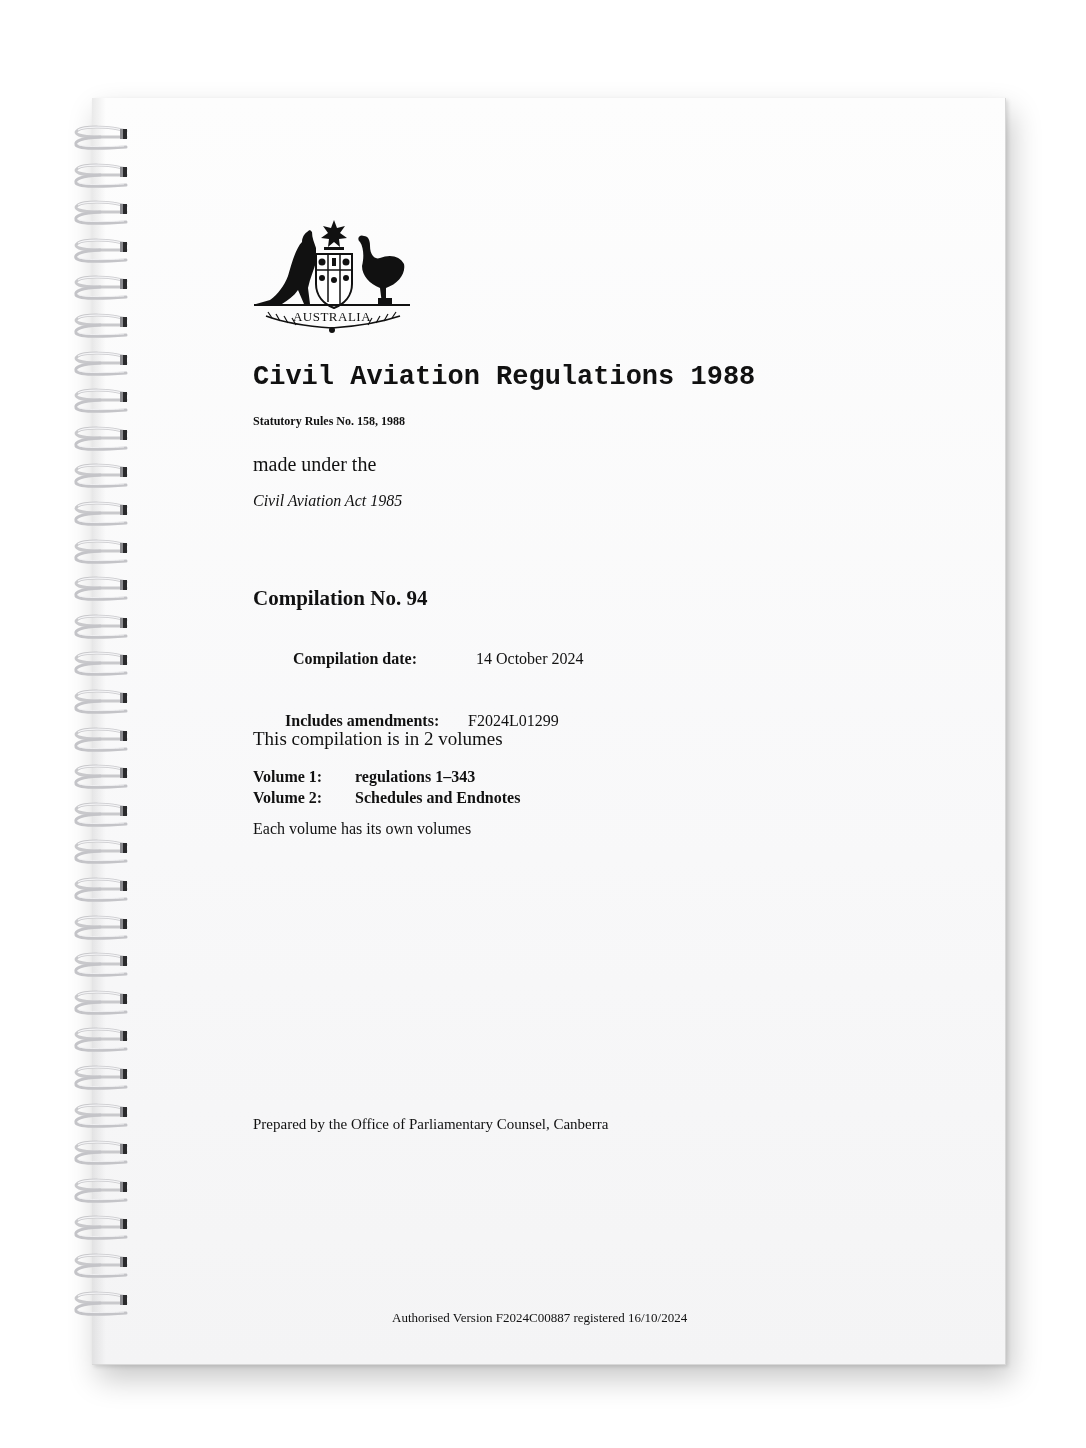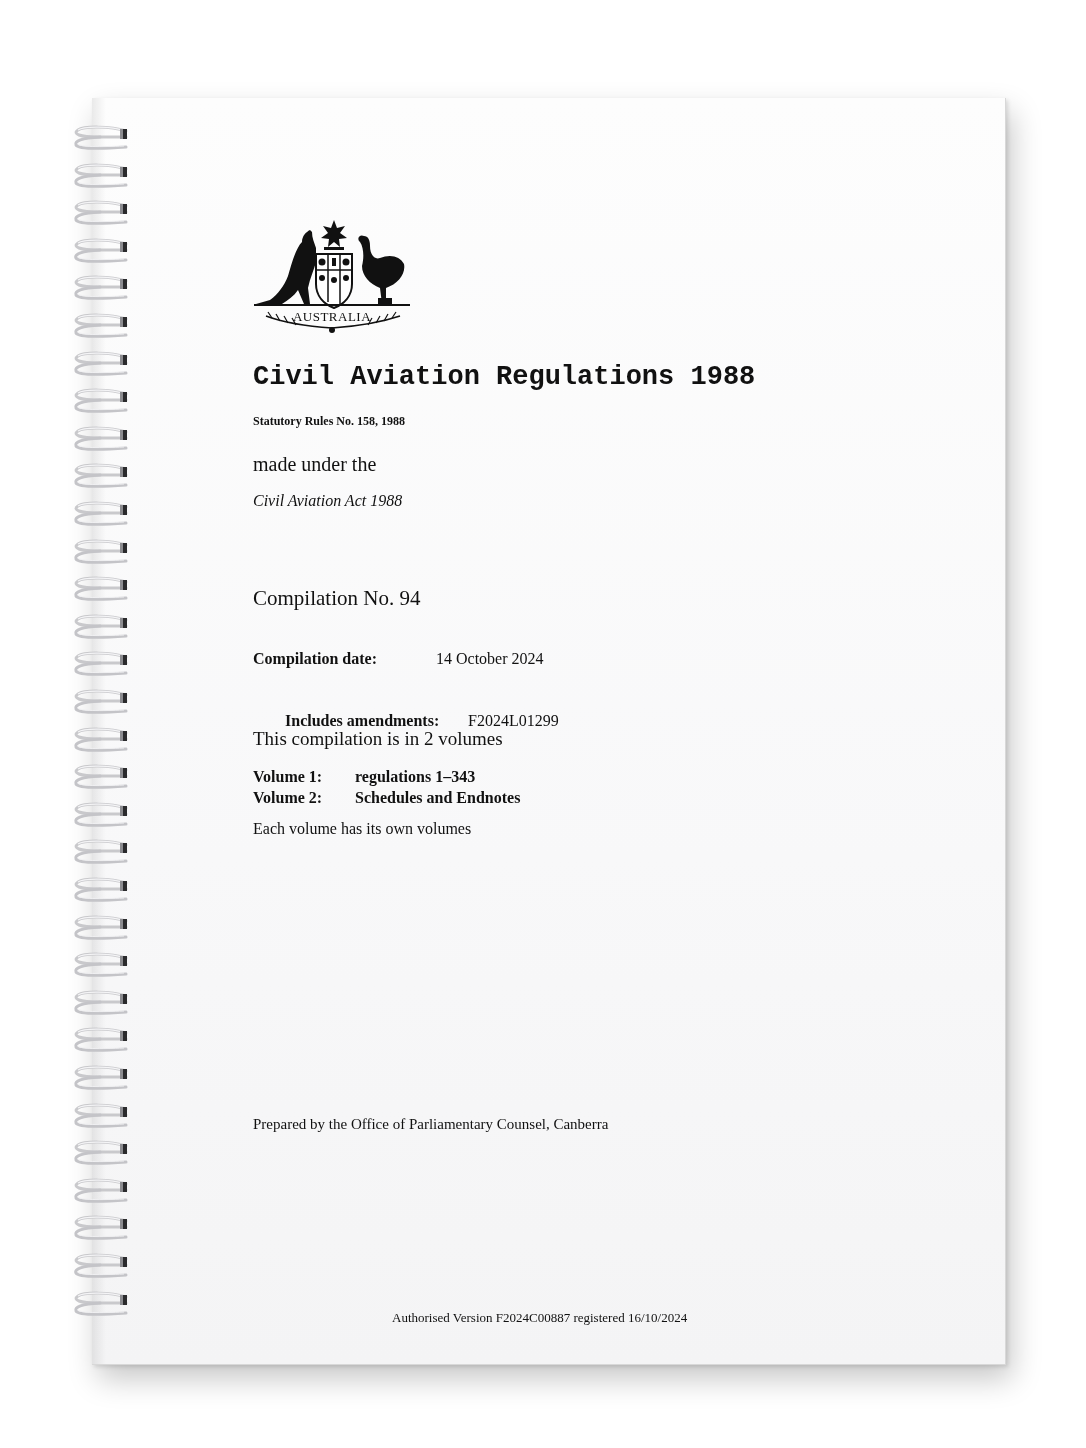--- a/index.html
+++ b/index.html
@@ -23,21 +23,21 @@
     .coil svg { display: block; }
 
     .content { position: absolute; left: 253px; top: 0; width: 700px; }
     .t { position: absolute; left: 0; white-space: nowrap; }
     .crest { position: absolute; left: 252px; top: 218px; width: 160px; height: 118px; }
 
     .title { top: 362px; font-size: 27px; font-weight: bold; font-family: Liberation Mono, monospace; }
     .sr { top: 414px; font-size: 12px; font-weight: bold; }
     .made { top: 453px; font-size: 20px; }
     .act { top: 492px; font-size: 16px; font-style: italic; }
-    .comp { top: 586px; font-size: 21px; font-weight: normal; }
+    .comp { top: 586px; font-size: 21px; font-weight: bold; }
     .row { position: absolute; left: 0; font-size: 16px; white-space: nowrap; }
     .row .k { font-weight: bold; display: inline-block; }
     .row .v { position: absolute; white-space: nowrap; }
     .vols { top: 728px; font-size: 19px; }
     .own { top: 820px; font-size: 16px; }
     .prep { top: 1116px; font-size: 15px; }
     .auth { position: absolute; left: 392px; top: 1310px; font-size: 13px; white-space: nowrap; }
   </style>
 </head>
 <body>
@@ -405,24 +405,24 @@
     </g>
     <circle cx="80" cy="112" r="3" fill="#111"></circle>
     <text x="80" y="103" text-anchor="middle" font-family="Liberation Serif, serif" font-size="13" fill="#111" letter-spacing="0.5">AUSTRALIA</text>
   </svg>
 </div>
 
 <div class="content">
   <div class="t title">Civil Aviation Regulations 1988</div>
   <div class="t sr">Statutory Rules No. 158, 1988</div>
   <div class="t made">made under the</div>
-  <div class="t act">Civil Aviation Act 1988</div>
+  <div class="t act">Civil Aviation Act 1985</div>
   <div class="t comp">Compilation No. 94</div>
 
-  <div class="row" style="top:650px;">
+  <div class="row" style="top:650px;margin-left:40px;">
     <span class="k">Compilation date:</span>
     <span class="v" style="left:183px;">14 October 2024</span>
   </div>
   <div class="row" style="top:712px;margin-left:32px;">
     <span class="k">Includes amendments:</span>
     <span class="v" style="left:183px;">F2024L01299</span>
   </div>
 
   <div class="t vols">This compilation is in 2 volumes</div>
 

